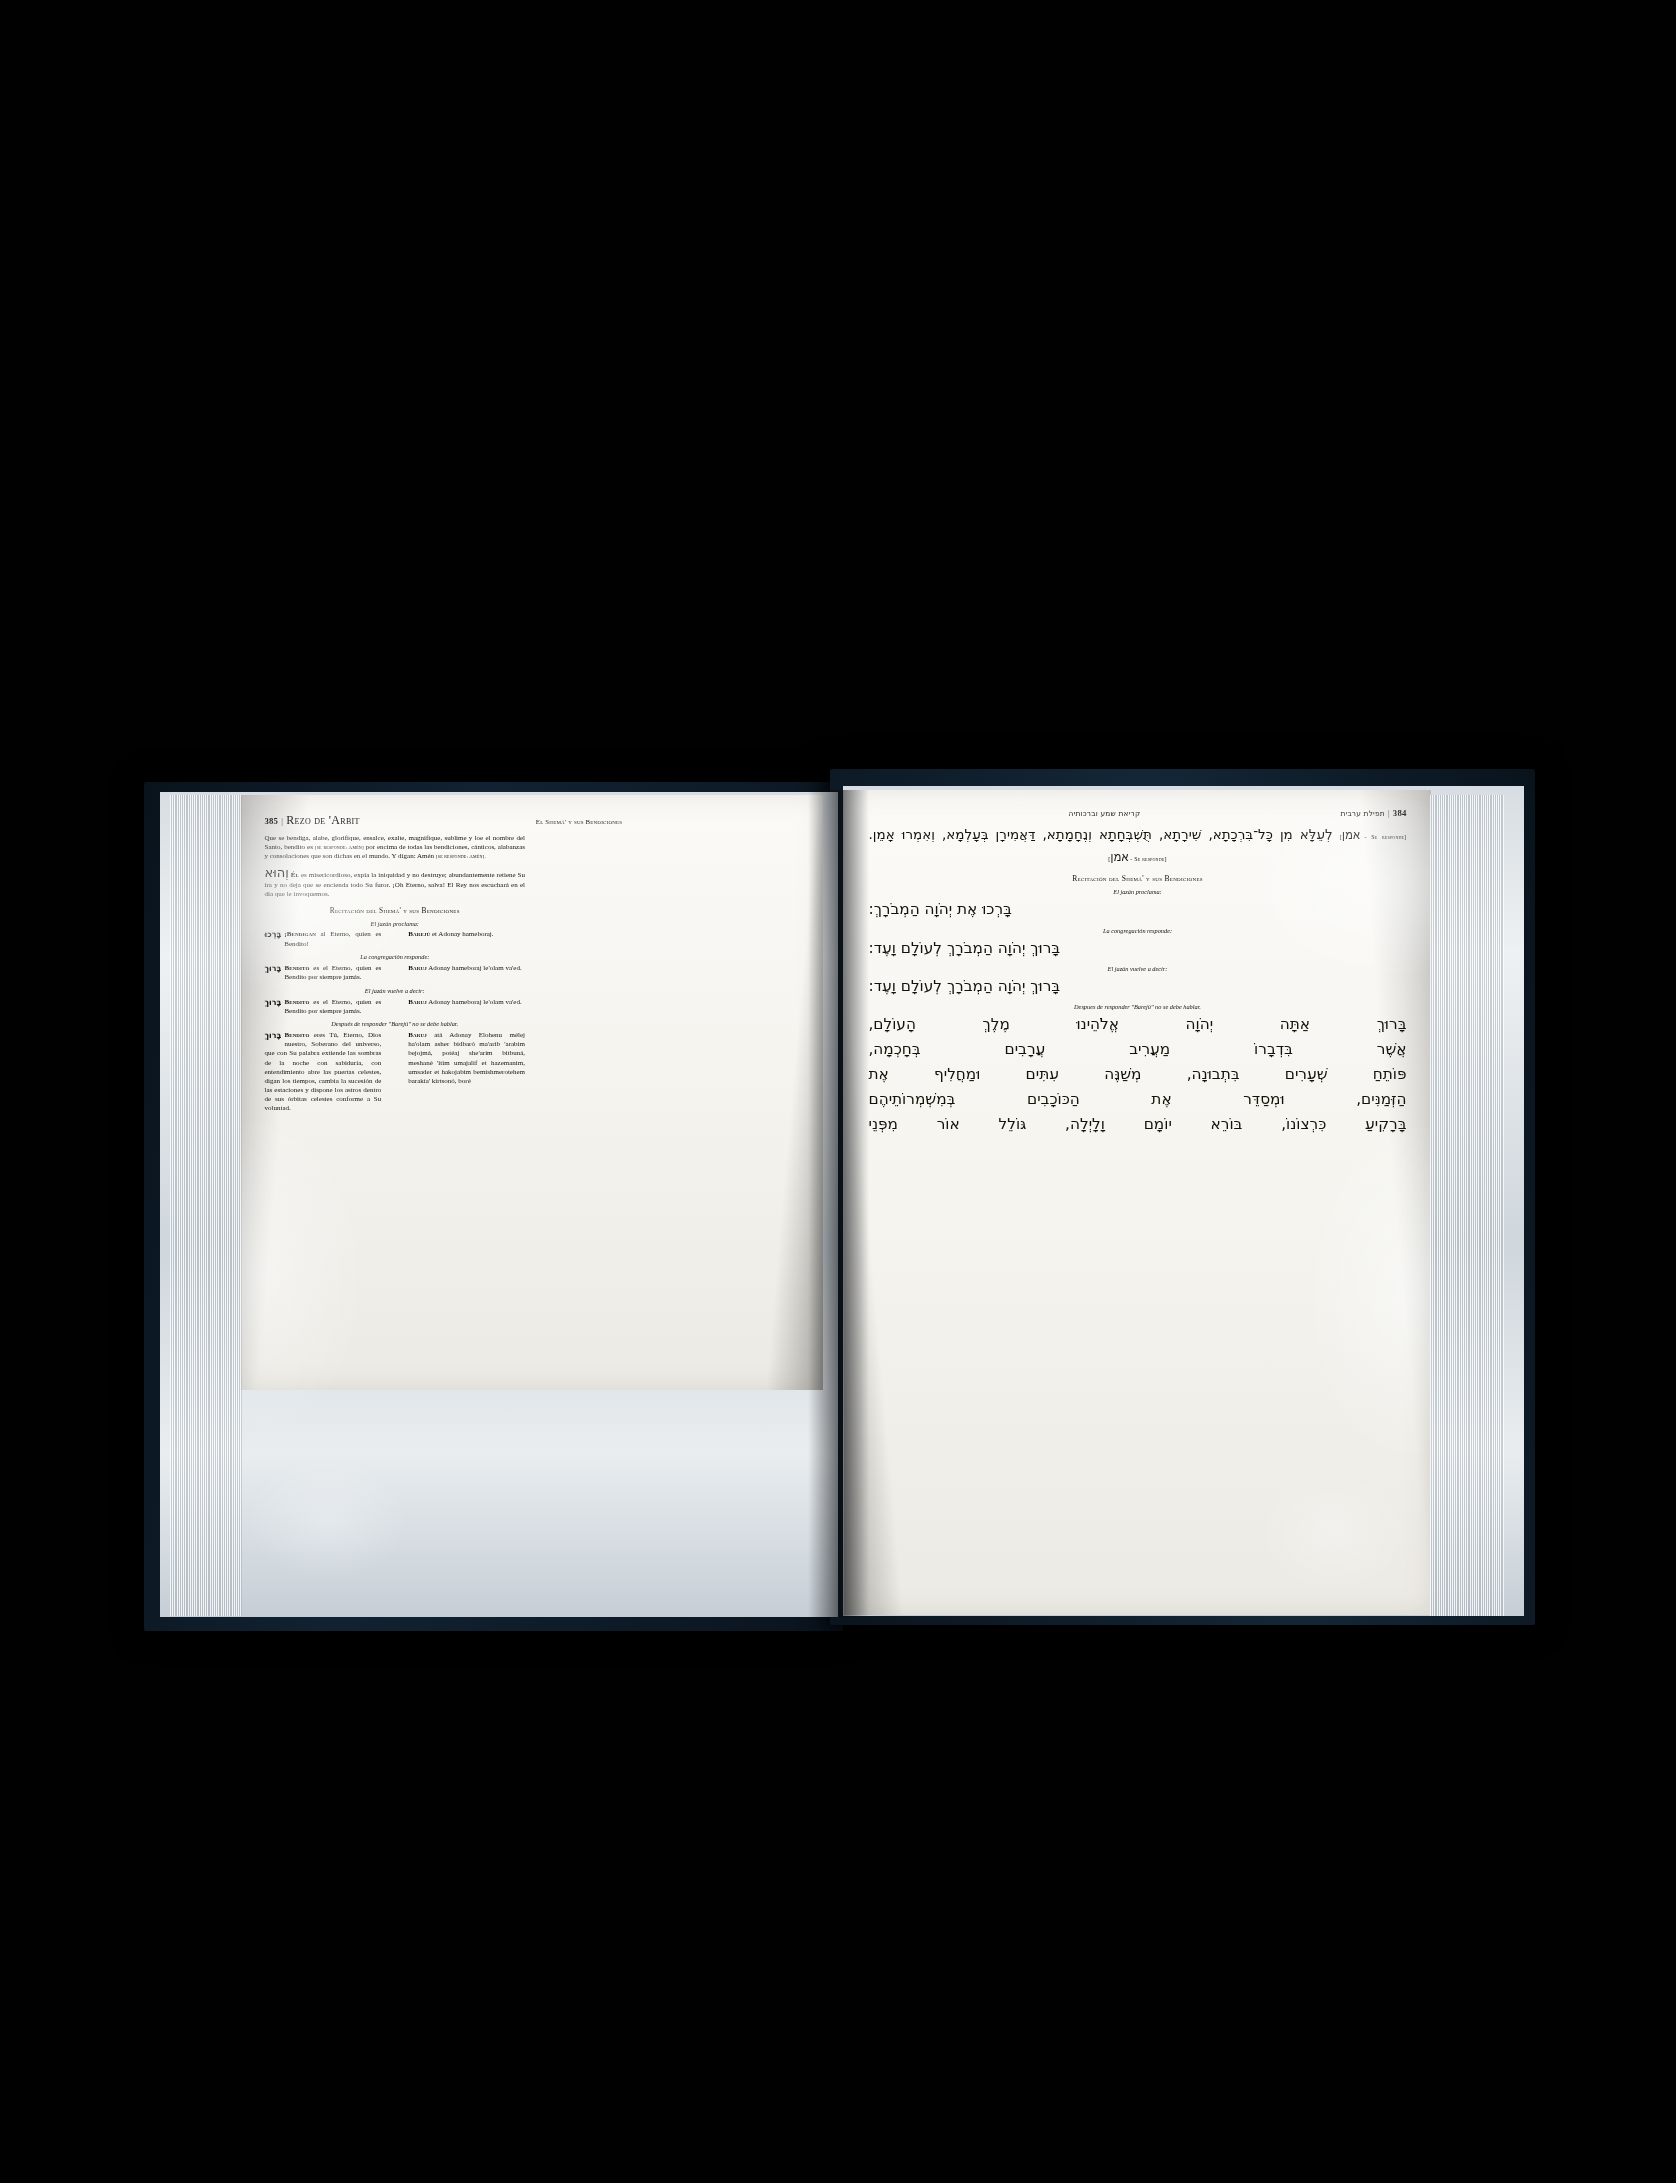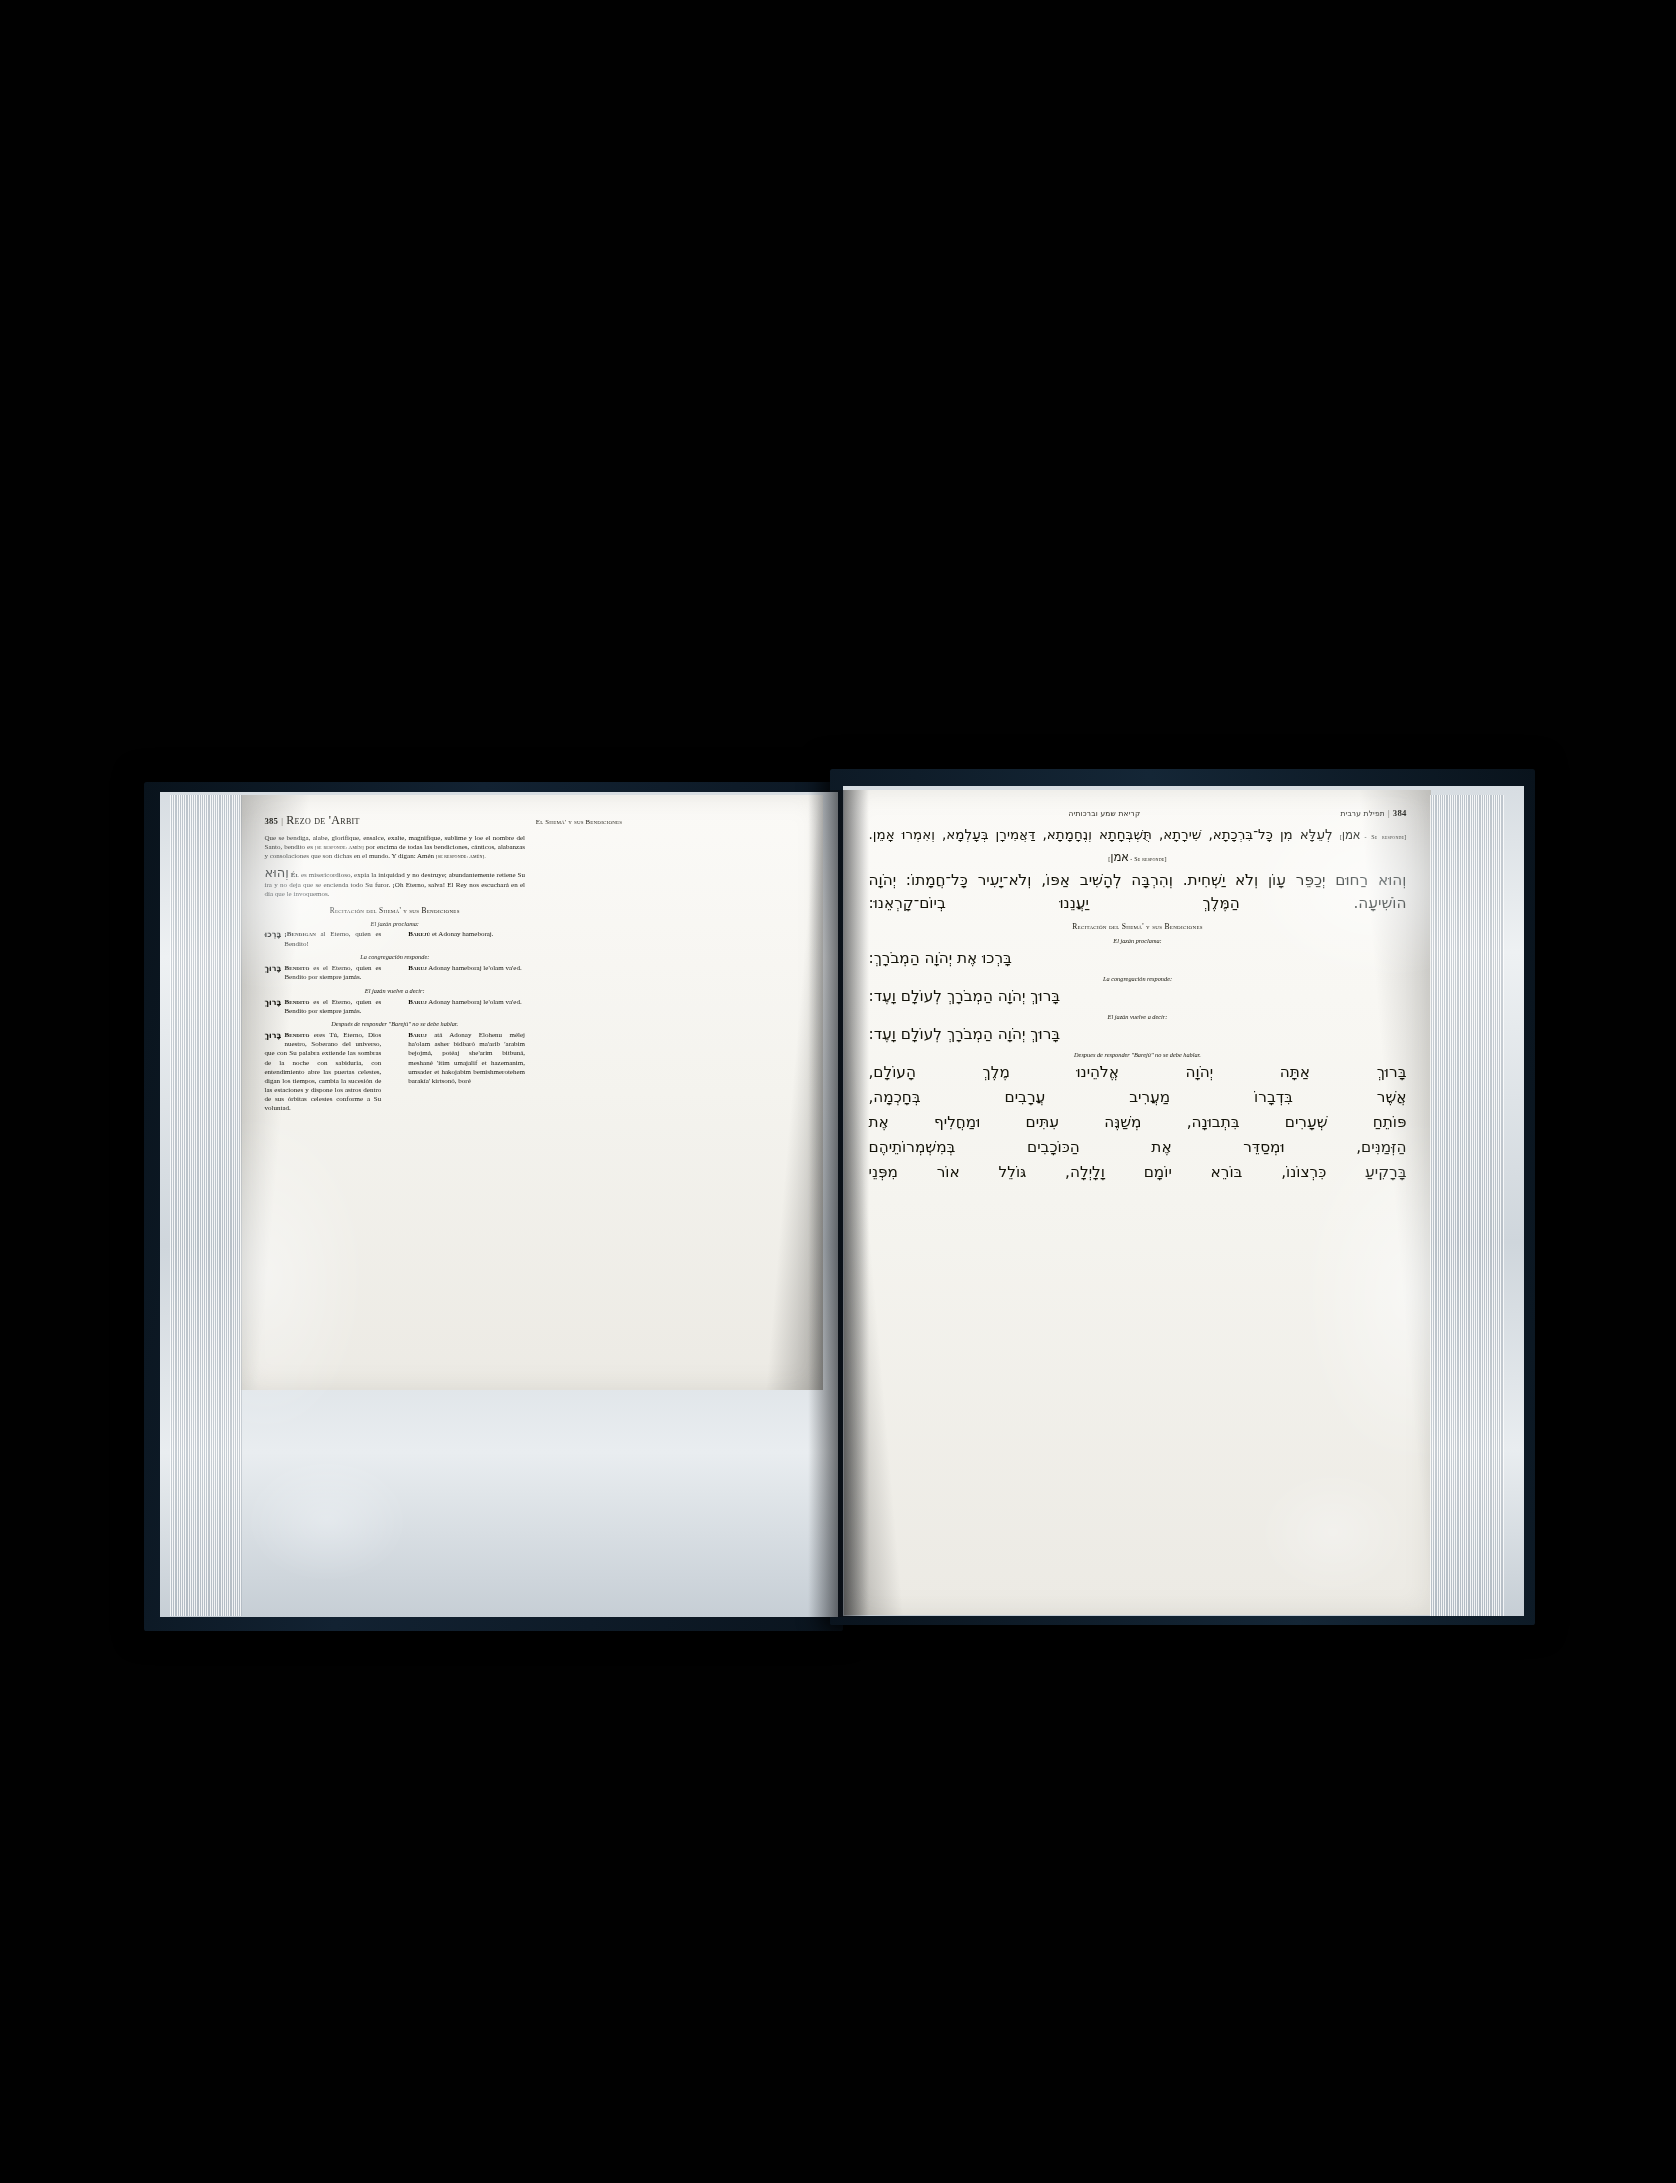--- a/index.html
+++ b/index.html
@@ -420,21 +420,20 @@
 
           <p class="heb-para small">
             <span class="resp">[<span class="hb">אמן</span> - Se responde]</span>
             <span>לְעֵלָּא מִן כָּל־בִּרְכָתָא, שִׁירָתָא, תֻּשְׁבְּחָתָא וְנֶחָמָתָא, דַּאֲמִירָן בְּעָלְמָא, וְאִמְרוּ אָמֵן.</span>
           </p>
 
           <p class="heb-para small last">
             <span class="resp">[<span class="hb">אמן</span> - Se responde]</span>
           </p>
 
-          <p class="heb-para">וְהוּא רַחוּם יְכַפֵּר עָוֺן וְלֹא יַשְׁחִית. וְהִרְבָּה לְהָשִׁיב אַפּוֹ, וְלֹא־יָעִיר כָּל־חֲמָתוֹ: יְהֹוָה הוֹשִׁיעָה. הַמֶּלֶךְ יַעֲנֵנוּ בְיוֹם־קָרְאֵנוּ:</p>
 
           <div class="heb-section-head">Recitación del Shemá' y sus Bendiciones</div>
 
           <div class="heb-rubric">El jazán proclama:</div>
           <p class="heb-line">בָּרְכוּ אֶת יְהֹוָה הַמְבֹרָךְ:</p>
 
           <div class="heb-rubric">La congregación responde:</div>
           <p class="heb-line">בָּרוּךְ יְהֹוָה הַמְבֹרָךְ לְעוֹלָם וָעֶד:</p>
 
           <div class="heb-rubric">El jazán vuelve a decir:</div>

